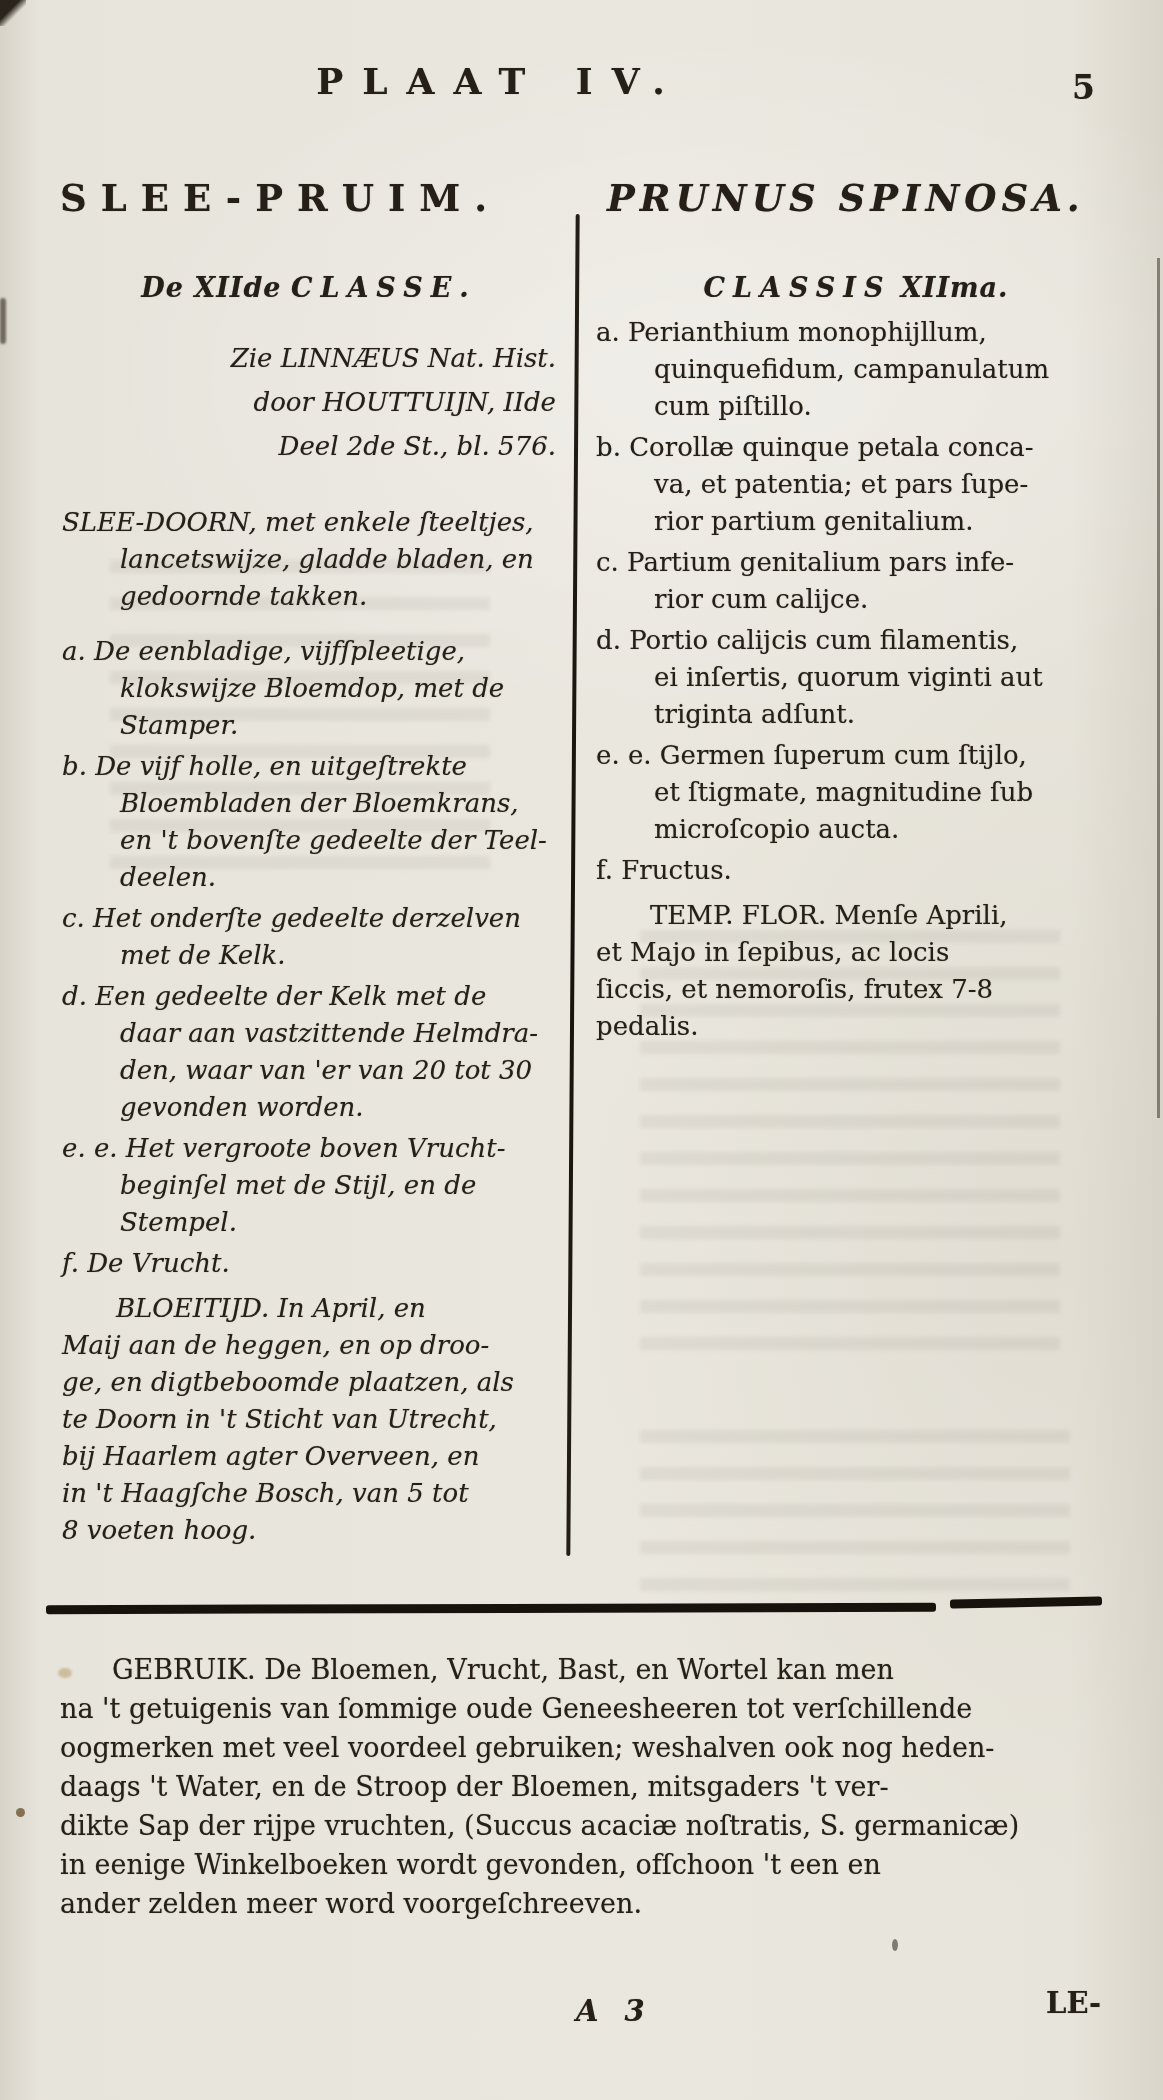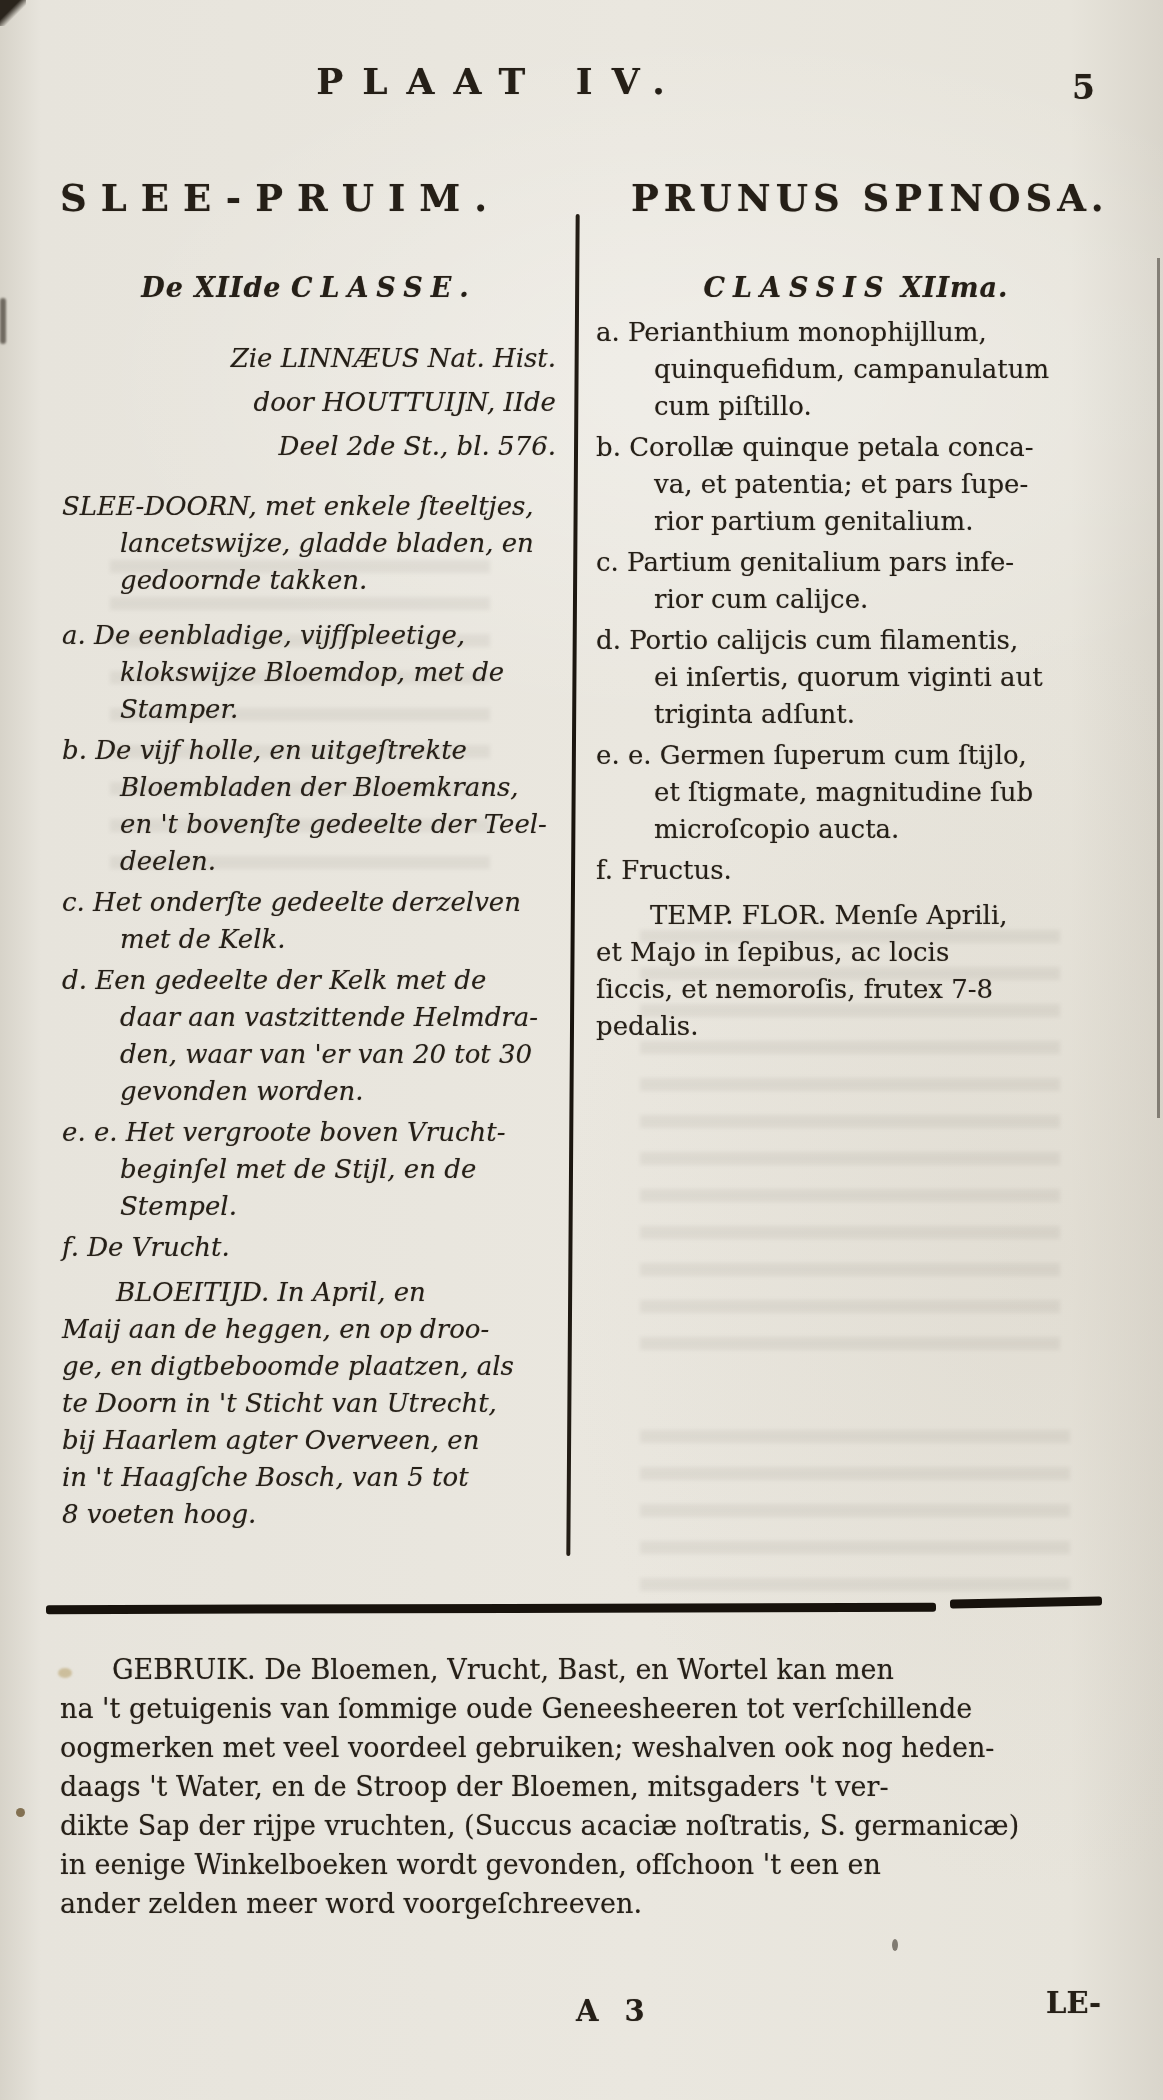--- a/index.html
+++ b/index.html
@@ -17,56 +17,56 @@
   .lines{ white-space:pre-line; }
 
   .plate-title{
     position:absolute; top:60px; left:170px; width:660px;
     text-align:center; font-size:36px; font-weight:bold; letter-spacing:19px;
   }
   .page-number{ position:absolute; top:68px; left:1072px; font-size:33px; font-weight:bold; }
 
   .col-title{ position:absolute; top:176px; font-size:37px; font-weight:bold; white-space:nowrap; }
   .col-title.left{ left:60px; letter-spacing:14px; }
-  .col-title.right{ left:631px; letter-spacing:5px; }
+  .col-title.right{ left:607px; letter-spacing:5px;font-style:italic; }
 
   .vdivider{
     position:absolute; left:571px; top:214px; width:4px; height:1342px;
     background:linear-gradient(180deg,#241e16 0%,#17120c 55%,#241e16 100%);
     transform:rotate(0.4deg); border-radius:2px;
   }
 
   .col{ position:absolute; top:272px; }
   .col-left{ left:62px; width:494px; }
   .col-right{ left:596px; width:520px; }
 
   .classe{ text-align:center; font-style:italic; font-size:27px; font-weight:bold; height:38px; }
   .classe .spaced{ letter-spacing:8px; }
   .classe .plain{ letter-spacing:1px; }
 
   .ref{ text-align:right; font-size:26px; line-height:44px; margin-top:26px; font-style:italic; }
 
   .species{
-    font-size:26px; line-height:37px; margin-top:20px; margin-bottom:18px;
+    font-size:26px; line-height:37px; margin-top:36px; margin-bottom:18px;
     padding-left:58px; text-indent:-58px; text-align:left;
   }
   .item{ font-size:26px; line-height:37px; margin-top:4px; padding-left:58px; text-indent:-58px; }
   .bloom{ font-size:26px; line-height:37px; margin-top:8px; text-indent:54px; }
   .dutch{ font-style:italic; }
 
   .hrule{ position:absolute; background:#17120c; border-radius:3px; }
   .hrule.main{ left:46px; top:1604px; width:890px; height:9px; transform:rotate(-0.15deg); }
   .hrule.short{ left:950px; top:1598px; width:152px; height:9px; transform:rotate(-1.2deg); }
 
   .usage{
     position:absolute; left:60px; top:1650px; width:1058px;
     font-size:27px; line-height:39px; text-indent:52px; text-align:left;
   }
 
-  .sig-mark{ position:absolute; top:1994px; left:576px; font-size:29px; font-weight:bold; letter-spacing:8px; }
+  .sig-mark{ position:absolute; top:1994px; left:576px; font-size:29px; font-weight:bold; letter-spacing:8px;font-style:italic; }
   .catchword{ position:absolute; top:1986px; left:1046px; font-size:29px; font-weight:bold; }
 
   
   .corner-tl{
     position:absolute; left:0; top:0; width:26px; height:26px;
     background:linear-gradient(135deg,#2a241c 0%,#2a241c 38%,rgba(42,36,28,0) 60%);
   }
   .edge-smudge{ position:absolute; left:0; top:298px; width:6px; height:46px; background:#3a332a; opacity:.65; border-radius:3px; filter:blur(1px); }
   .edge-right{ position:absolute; left:1157px; top:258px; width:3px; height:860px; background:#2e2820; opacity:.5; filter:blur(0.6px); }
   .speck1{ position:absolute; left:16px; top:1808px; width:9px; height:9px; border-radius:50%; background:#6b5632; opacity:.8; }

